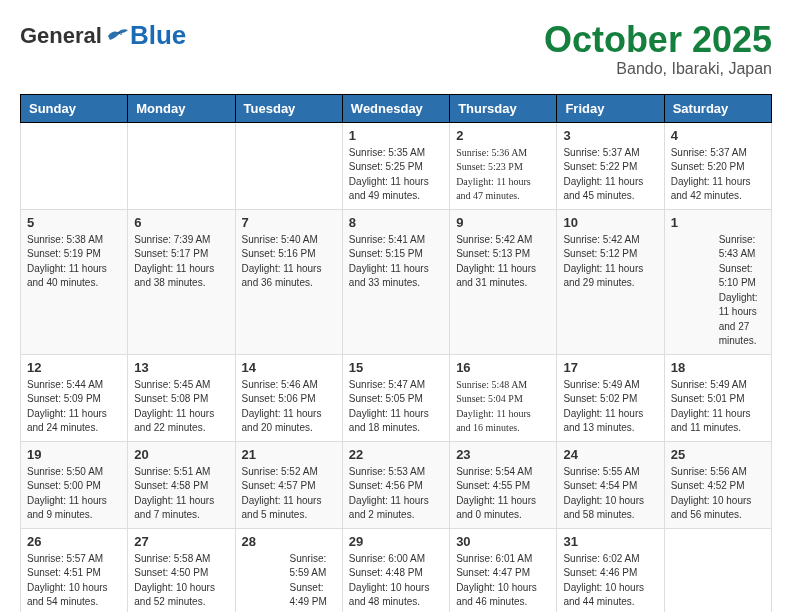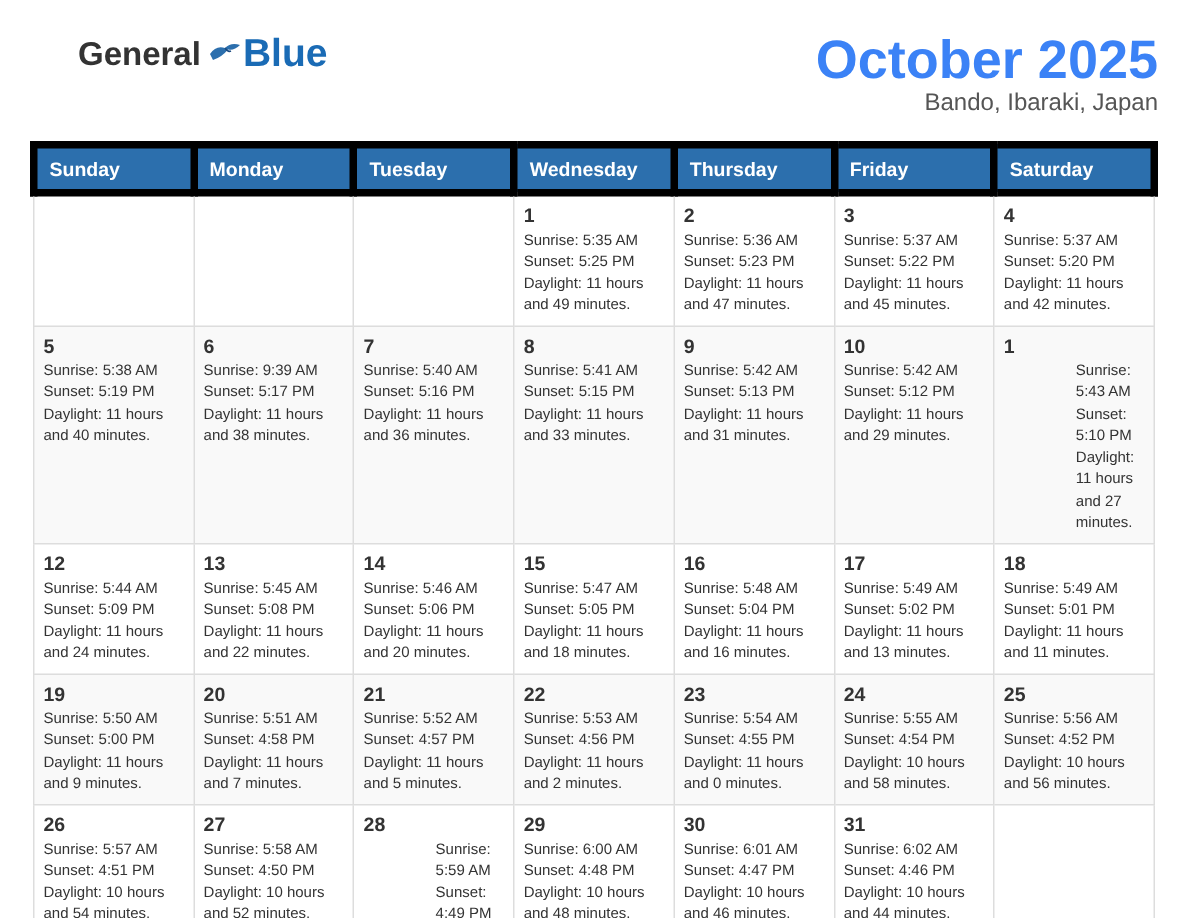--- a/index.html
+++ b/index.html
@@ -17,21 +17,20 @@
       margin-bottom: 16px;
     }
     .logo {
       display: flex;
       flex-direction: column;
       align-items: flex-start;
     }
     .logo-text {
       display: flex;
       align-items: center;
-      margin-left: 32px;
     }
     .logo-general {
       font-size: 22px;
       font-weight: bold;
       color: #333;
     }
     .logo-blue {
       font-size: 26px;
       font-weight: bold;
       color: #1a6bb5;
@@ -40,39 +39,39 @@
       width: 24px;
       height: 20px;
       margin-left: 4px;
     }
     .title-section {
       text-align: right;
     }
     .month-title {
       font-size: 36px;
       font-weight: bold;
-      color: #3b82f6;
+      color: #15803d;
       line-height: 1.1;
     }
     .subtitle {
       font-size: 16px;
       color: #555;
     }
     .calendar {
       width: 100%;
       border-collapse: collapse;
       border: 1px solid #ccc;
     }
     .calendar th {
       background-color: #2c6fad;
       color: white;
       text-align: left;
       padding: 6px 8px;
       font-size: 13px;
-      border: 5px solid #000000;
+      border: 1px solid #000000;
     }
     .calendar td {
       vertical-align: top;
       padding: 5px 6px;
       border: 1px solid #ddd;
       width: calc(100% / 7);
       min-height: 90px;
       font-size: 10.5px;
       color: #333;
       background: #fff;
@@ -134,21 +133,21 @@
         <td class="empty-cell"></td>
         <td>
           <div class="day-number">1</div>
           <div class="day-info" style="white-space: pre-line;">Sunrise: 5:35 AM
 Sunset: 5:25 PM
 Daylight: 11 hours
 and 49 minutes.</div>
         </td>
         <td>
           <div class="day-number">2</div>
-          <div class="day-info" style="white-space: pre-line;">Sunrise: 5:36 AM
+          <div class="day-info" style="white-space: pre-line; font-family: Liberation Serif, serif;">Sunrise: 5:36 AM
 Sunset: 5:23 PM
 Daylight: 11 hours
 and 47 minutes.</div>
         </td>
         <td>
           <div class="day-number">3</div>
           <div class="day-info" style="white-space: pre-line;">Sunrise: 5:37 AM
 Sunset: 5:22 PM
 Daylight: 11 hours
 and 45 minutes.</div>
@@ -164,21 +163,21 @@
       <tr>
         <td>
           <div class="day-number">5</div>
           <div class="day-info" style="white-space: pre-line;">Sunrise: 5:38 AM
 Sunset: 5:19 PM
 Daylight: 11 hours
 and 40 minutes.</div>
         </td>
         <td>
           <div class="day-number">6</div>
-          <div class="day-info" style="white-space: pre-line;">Sunrise: 9:39 AM
+          <div class="day-info" style="white-space: pre-line;">Sunrise: 7:39 AM
 Sunset: 5:17 PM
 Daylight: 11 hours
 and 38 minutes.</div>
         </td>
         <td>
           <div class="day-number">7</div>
           <div class="day-info" style="white-space: pre-line;">Sunrise: 5:40 AM
 Sunset: 5:16 PM
 Daylight: 11 hours
 and 36 minutes.</div>
@@ -236,21 +235,21 @@
         </td>
         <td>
           <div class="day-number">15</div>
           <div class="day-info" style="white-space: pre-line;">Sunrise: 5:47 AM
 Sunset: 5:05 PM
 Daylight: 11 hours
 and 18 minutes.</div>
         </td>
         <td>
           <div class="day-number">16</div>
-          <div class="day-info" style="white-space: pre-line;">Sunrise: 5:48 AM
+          <div class="day-info" style="white-space: pre-line; font-family: Liberation Serif, serif;">Sunrise: 5:48 AM
 Sunset: 5:04 PM
 Daylight: 11 hours
 and 16 minutes.</div>
         </td>
         <td>
           <div class="day-number">17</div>
           <div class="day-info" style="white-space: pre-line;">Sunrise: 5:49 AM
 Sunset: 5:02 PM
 Daylight: 11 hours
 and 13 minutes.</div>

